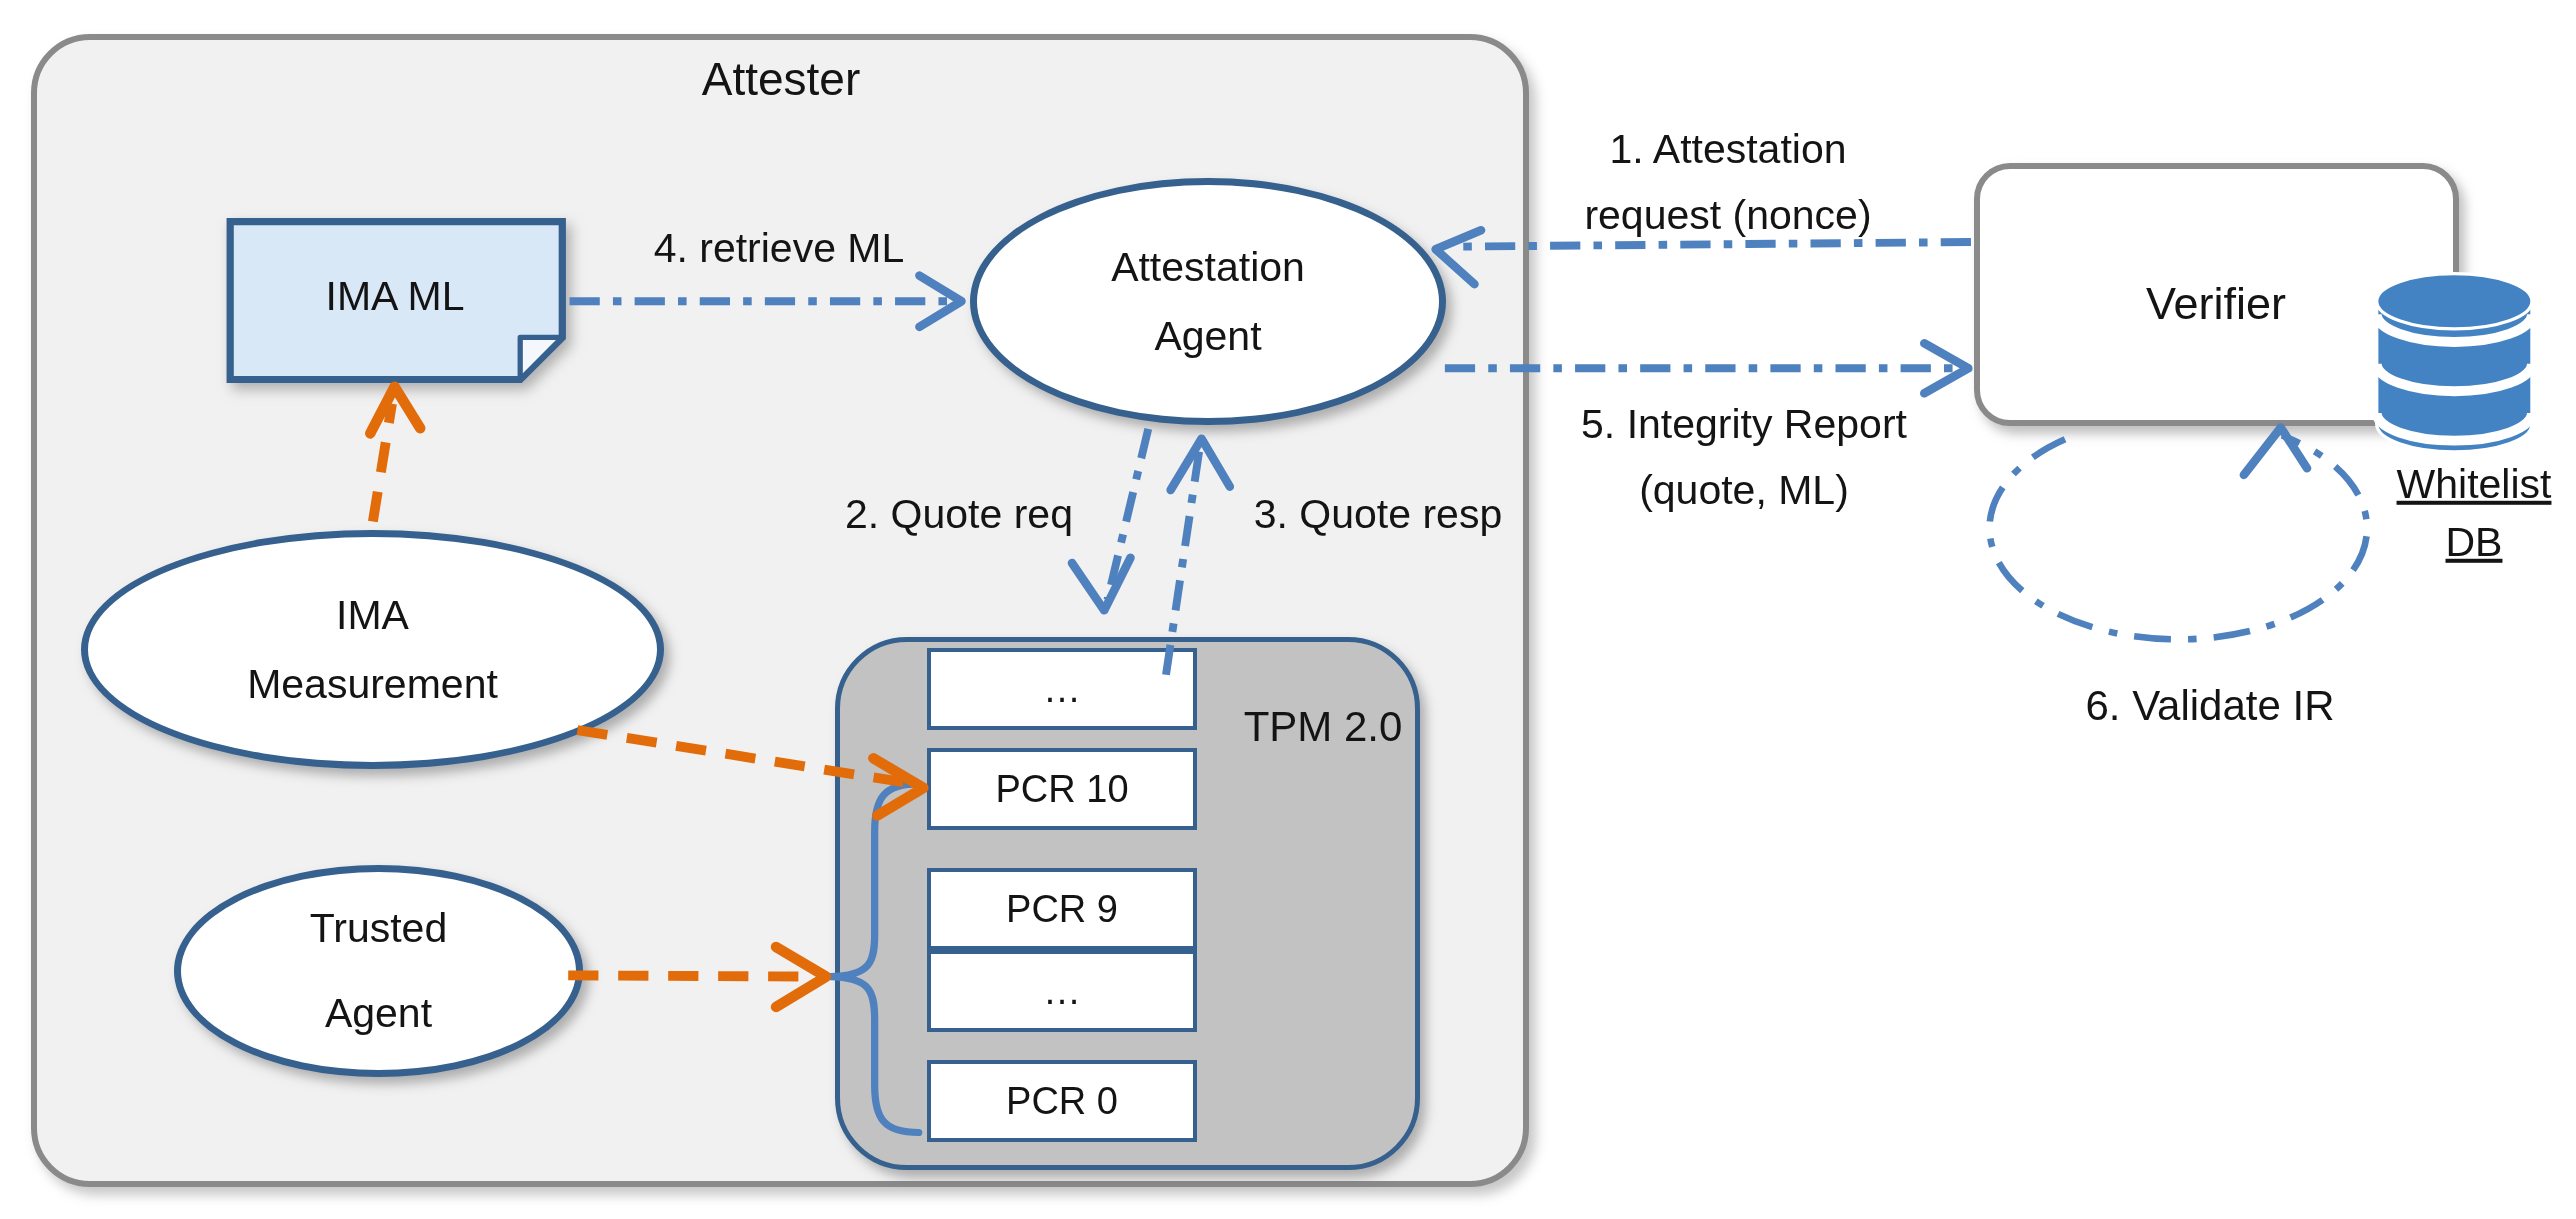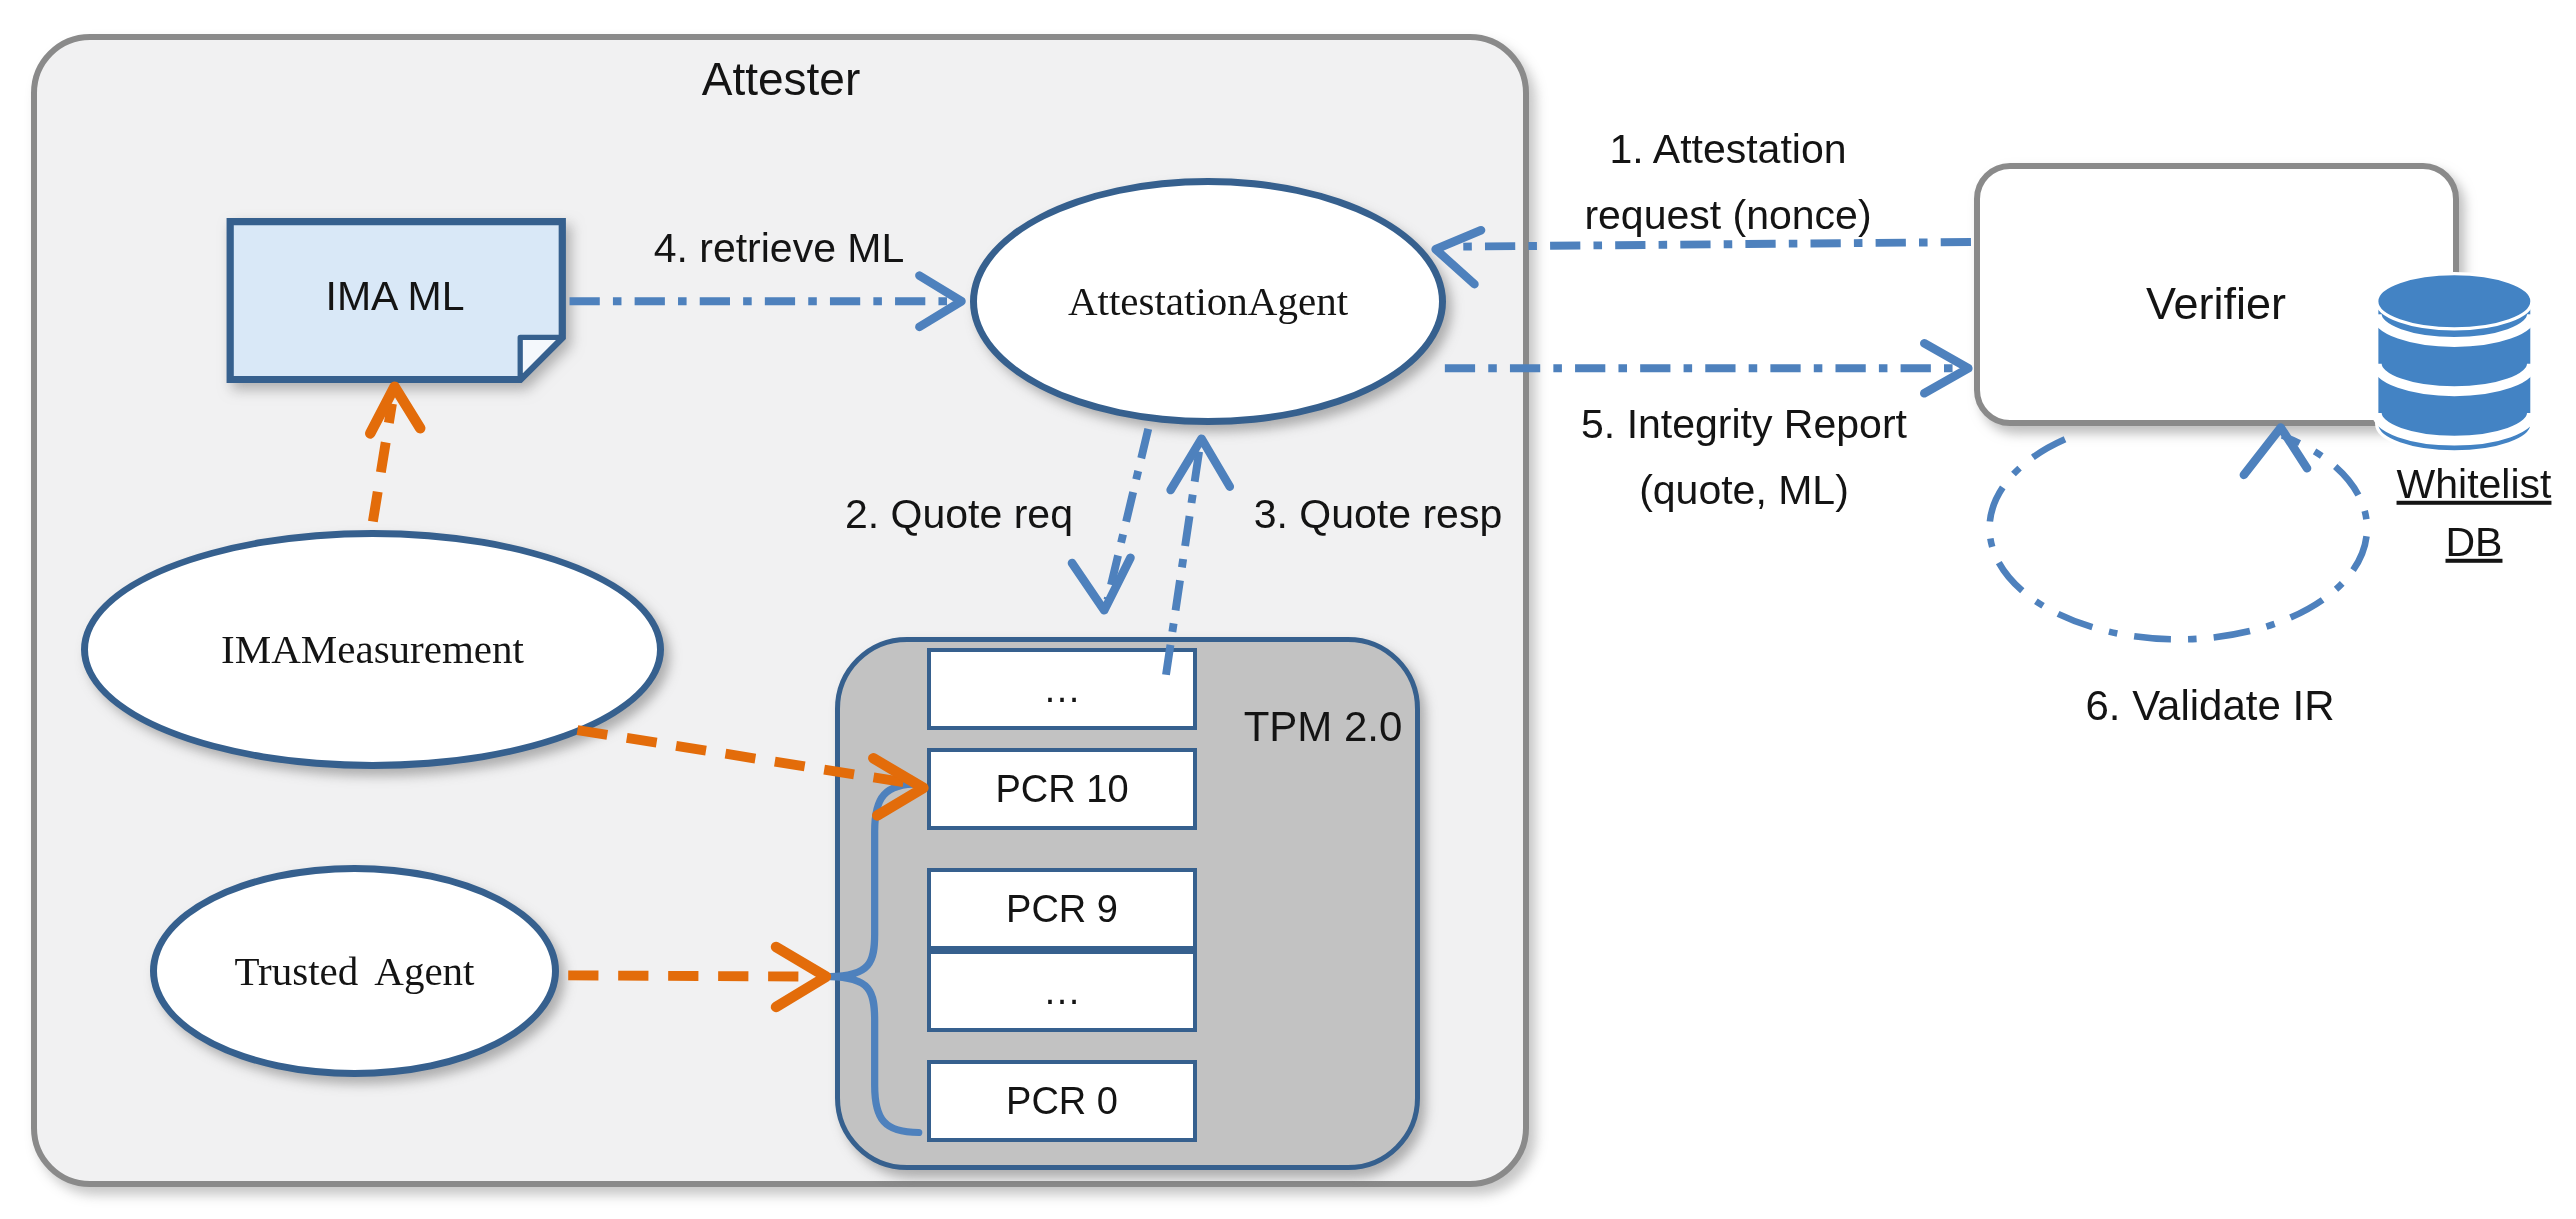--- a/index.html
+++ b/index.html
@@ -15,25 +15,25 @@
   .shape{position:absolute;box-sizing:border-box;}
   #attester-box{left:31px;top:34px;width:1498px;height:1153px;border:6.6px solid var(--attester_border);
                 border-radius:59px;background:var(--attester_fill);box-shadow:6.6px 8px 12px rgba(130,130,130,.45);}
   #verifier-box{left:1974px;top:163px;width:485px;height:263px;border:6px solid var(--verifier_border);
                 border-radius:36px;background:var(--box_fill);box-shadow:6px 7.2px 10.5px rgba(130,130,130,.5);}
   #tpm-box{left:835px;top:637px;width:585px;height:533px;border:5.3px solid var(--blue_dark);
            border-radius:72px;background:var(--tpm_fill);box-shadow:6px 7.2px 10.5px rgba(110,110,110,.5);}
   .pcr-box{left:927px;width:270px;height:82px;border:4px solid var(--blue_dark);background:var(--box_fill);
            display:flex;align-items:center;justify-content:center;font-size:38px;}
   .ellipse{border:7.2px solid var(--blue_dark);border-radius:50%;background:var(--box_fill);
-           display:flex;flex-direction:row;align-items:center;justify-content:center;
-           text-align:right;font-size:41px;line-height:1.68;box-shadow:6px 7.2px 10.5px rgba(110,110,110,.5);font-family:Liberation Serif, serif;}
+           display:flex;flex-direction:column;align-items:center;justify-content:center;
+           text-align:right;font-size:41px;line-height:1.68;box-shadow:6px 7.2px 10.5px rgba(110,110,110,.5);}
   #agent-ellipse{left:970px;top:178px;width:476px;height:247px;}
   #ima-measurement-ellipse{left:81px;top:530px;width:583px;height:239px;}
-  #trusted-boot-ellipse{left:150px;top:865px;width:409px;height:212px;gap:16px;}
+  #trusted-boot-ellipse{left:174px;top:865px;width:409px;height:212px;gap:16px;}
   .lbl{position:absolute;transform:translate(-50%,-50%);font-size:41px;white-space:nowrap;
        text-align:center;line-height:1.6;}
   .lbl.big{font-size:46px;}
   .lbl.tpm{font-size:42px;text-align:right;}
   .lbl.tight{line-height:1.42;text-decoration:underline;}
   svg.layer{position:absolute;left:0;top:0;pointer-events:none;}
   .blue-line{stroke:var(--blue_mid);stroke-width:12;fill:none;stroke-dasharray:46 20 13 20;}
   .blue-head{stroke:var(--blue_mid);stroke-width:13;fill:none;stroke-linecap:round;stroke-linejoin:round;}
   .loop-line{stroke:var(--blue_mid);stroke-width:10;fill:none;stroke-dasharray:56 26 13 26;}
   .orange-line{stroke:var(--orange);stroke-width:15;fill:none;stroke-dasharray:46 30;}

